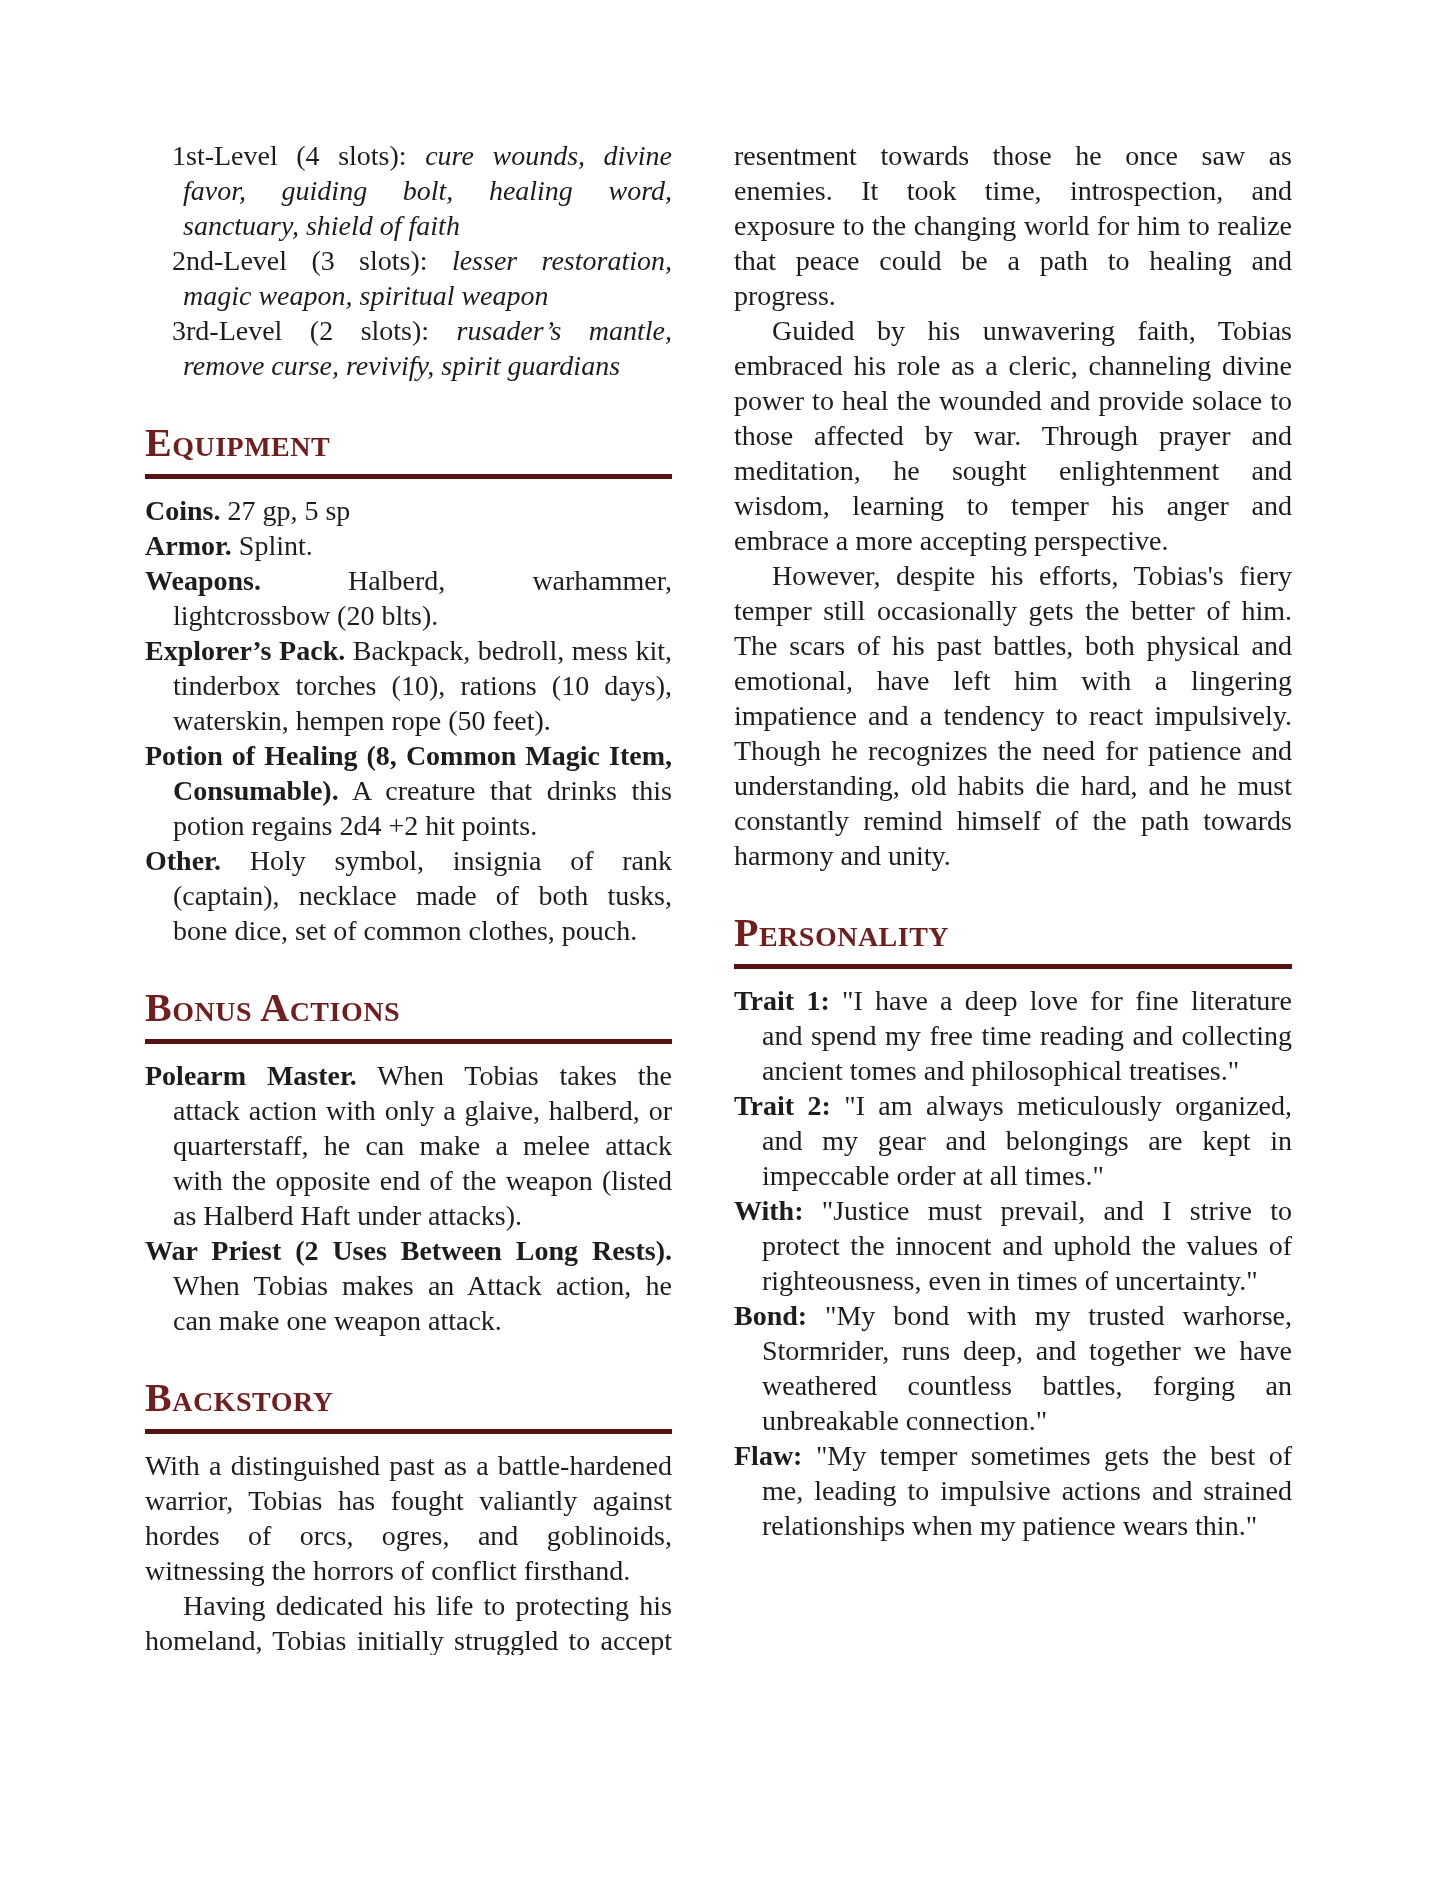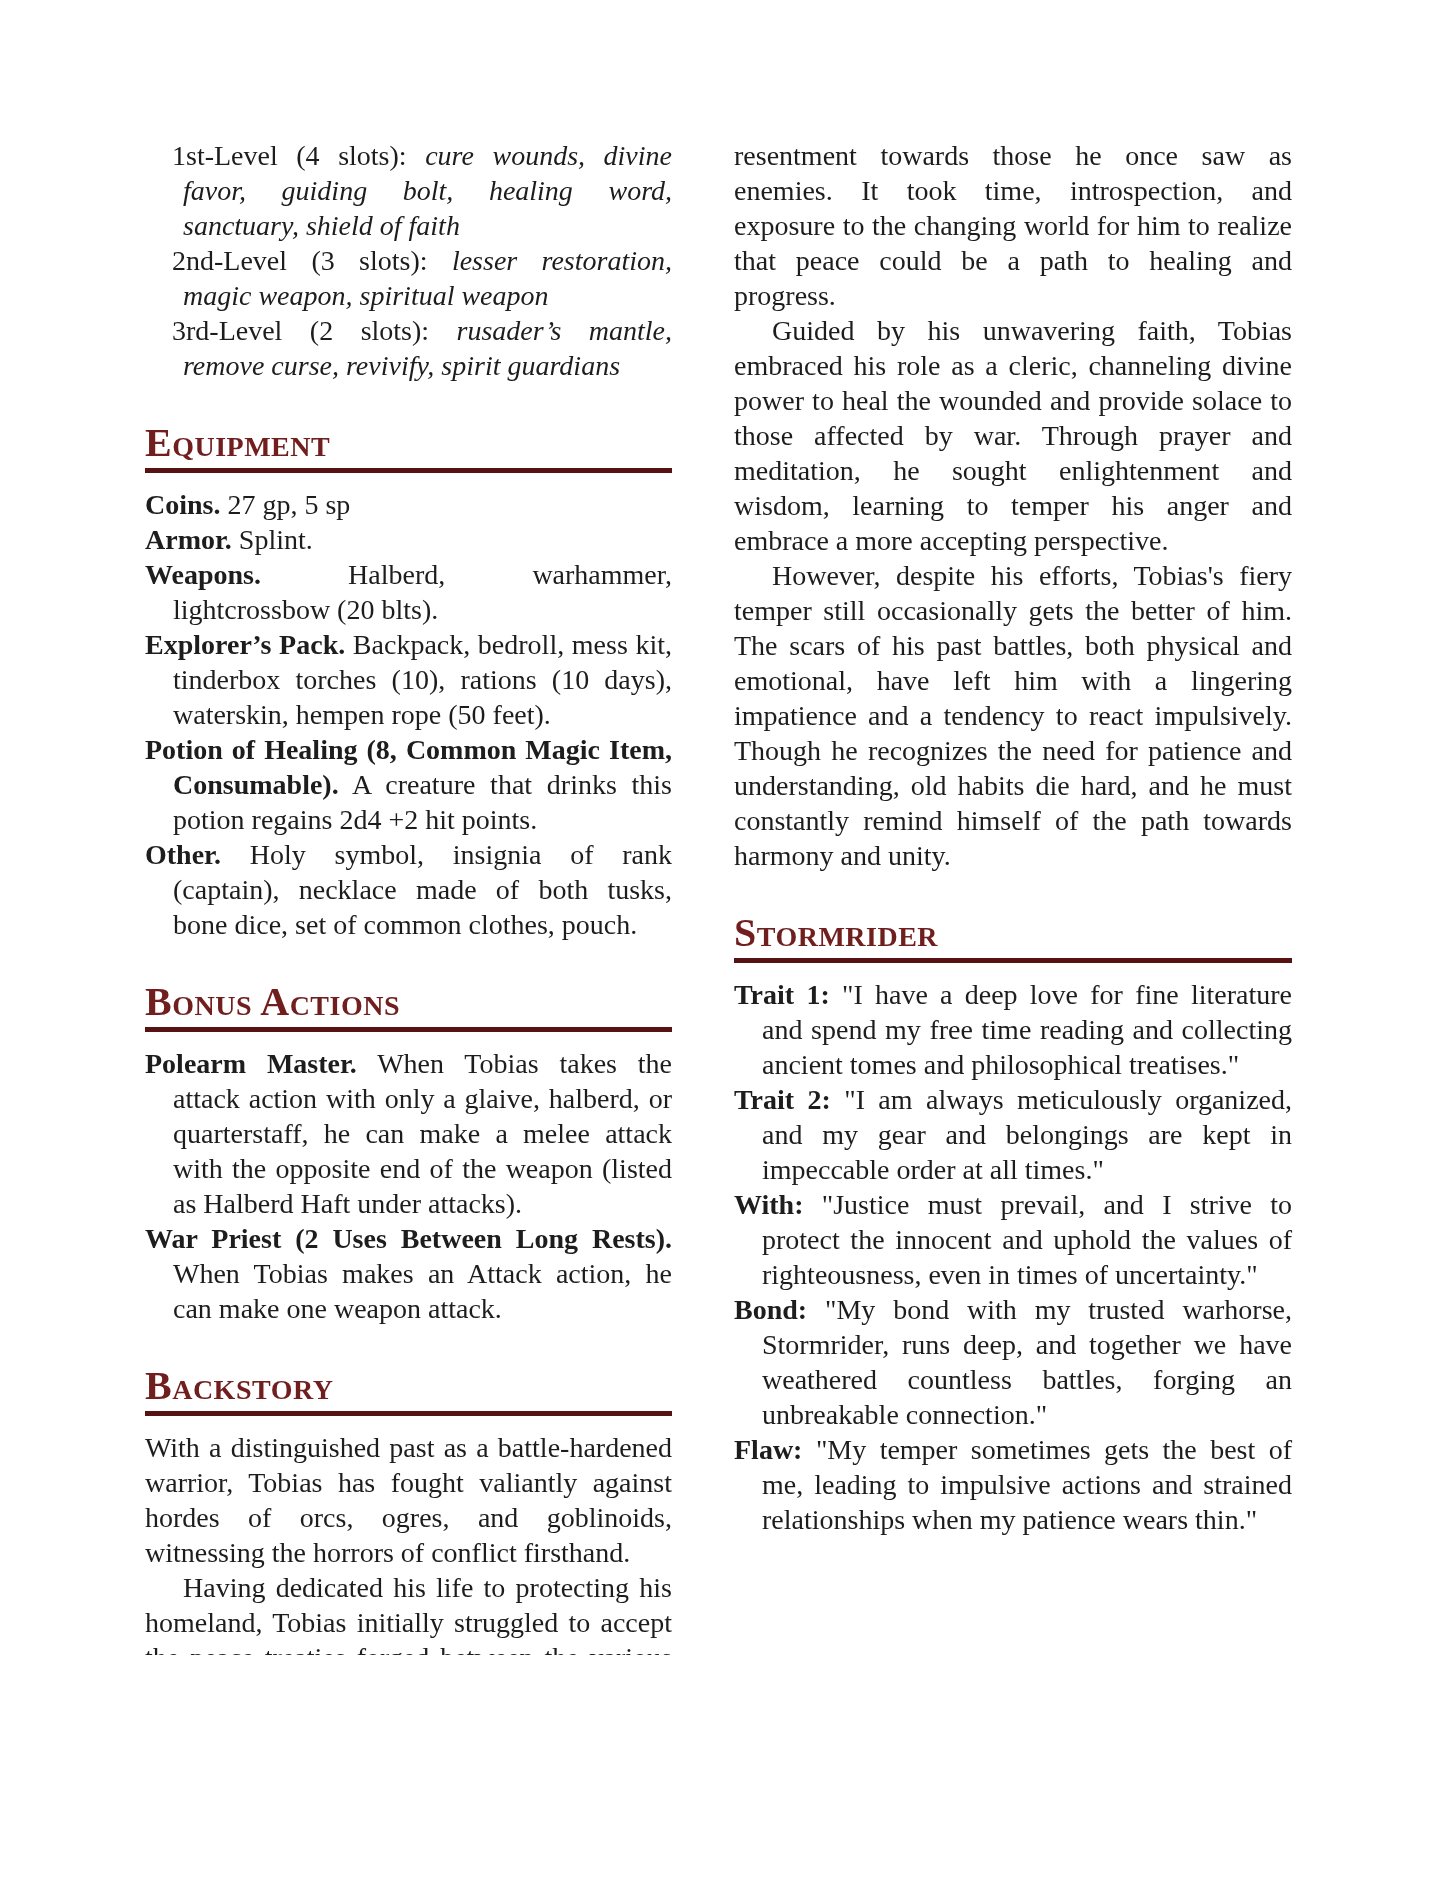--- a/index.html
+++ b/index.html
@@ -26,21 +26,21 @@
   .col-right { width: 558px; }
   p { margin: 0; }
   h2 {
     font-variant: small-caps;
     font-weight: bold;
     font-size: 40px;
     line-height: 44px;
     letter-spacing: 0.5px;
     color: #701e1e;
     border-bottom: 5px solid #571313;
-    padding-bottom: 3px;
+    padding-bottom: 9px;
     margin: 38px 0 14px 0;
     text-align: left;
   }
   .spell-list { margin-left: 27px; }
   .spell-item { padding-left: 11px; text-indent: -11px; }
   .hang { padding-left: 28px; text-indent: -28px; }
   .indent { text-indent: 38px; }
   .lead-b { font-weight: bold; }
   .pagenum {
     position: absolute;
@@ -89,21 +89,21 @@
 
     </div>
 
     <div class="col col-right">
 
       <p>resentment towards those he once saw as enemies. It took time, introspection, and exposure to the changing world for him to realize that peace could be a path to healing and progress.</p>
       <p class="indent">Guided by his unwavering faith, Tobias embraced his role as a cleric, channeling divine power to heal the wounded and provide solace to those affected by war. Through prayer and meditation, he sought enlightenment and wisdom, learning to temper his anger and embrace a more accepting perspective.</p>
       <p class="indent">However, despite his efforts, Tobias's fiery temper still occasionally gets the better of him. The scars of his past battles, both physical and emotional, have left him with a lingering impatience and a tendency to react impulsively. Though he recognizes the need for patience and understanding, old habits die hard, and he must constantly remind himself of the path towards harmony and unity.</p>
 
       <div>
-        <h2>Stormrider</h2>
+        <h2>Personality</h2>
         <p class="hang"><b class="lead-b">Trait 1:</b> <span>"I have a deep love for fine literature and spend my free time reading and collecting ancient tomes and philosophical treatises."</span></p>
         <p class="hang"><b class="lead-b">Trait 2:</b> <span>"I am always meticulously organized, and my gear and belongings are kept in impeccable order at all times."</span></p>
         <p class="hang"><b class="lead-b">With:</b> <span>"Justice must prevail, and I strive to protect the innocent and uphold the values of righteousness, even in times of uncertainty."</span></p>
         <p class="hang"><b class="lead-b">Bond:</b> <span>"My bond with my trusted warhorse, Stormrider, runs deep, and together we have weathered countless battles, forging an unbreakable connection."</span></p>
         <p class="hang"><b class="lead-b">Flaw:</b> <span>"My temper sometimes gets the best of me, leading to impulsive actions and strained relationships when my patience wears thin."</span></p>
       </div>
 
     </div>
 
   </div>

